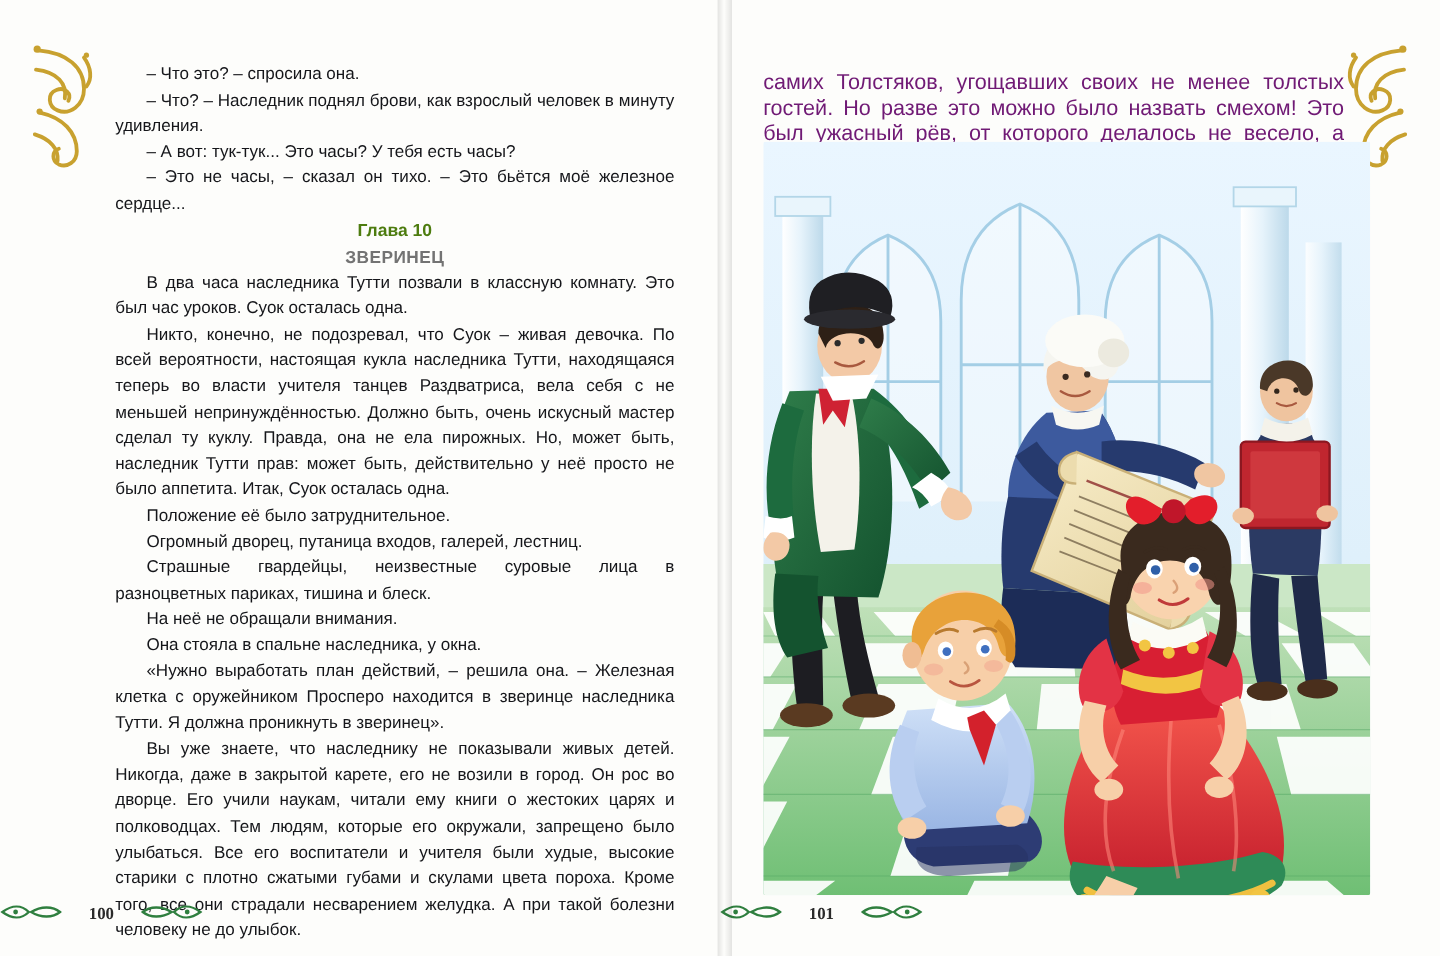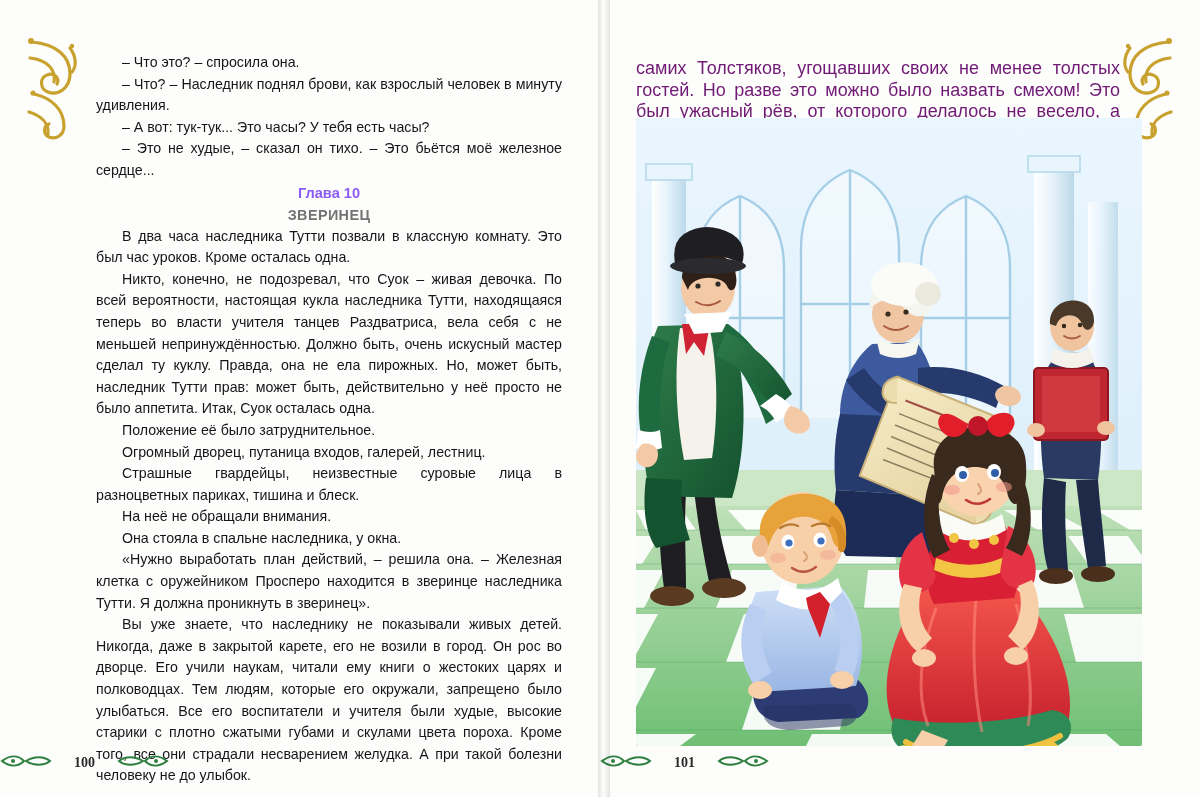--- a/index.html
+++ b/index.html
@@ -65,21 +65,21 @@
     hyphens: manual;
   }
   .text-col p { margin: 0; }
   .p-indent { text-indent: 26px; }
   .p-noindent { text-indent: 0; }
 
   .chapter-num {
     margin: 7px 0 0 0;
     text-align: center;
     font-weight: bold;
-    color: #8b5cf6;
+    color: #4d7c0f;
     font-size: 14.6px;
     line-height: 22px;
   }
   .chapter-title {
     margin: 2px 0 8px 0;
     text-align: center;
     font-weight: bold;
     color: #737373;
     font-size: 14.4px;
     letter-spacing: 0.4px;
@@ -148,26 +148,26 @@
           <circle cx="11" cy="59" r="2.6"></circle>
           <circle cx="50" cy="12" r="2.2"></circle>
         </g>
       </svg>
     </span>
 
     <div class="text-col">
       <p class="p-indent">– Что это? – спросила она.</p>
       <p class="p-indent">– Что? – Наследник поднял брови, как взрослый человек в минуту удивления.</p>
       <p class="p-indent">– А вот: тук-тук... Это часы? У тебя есть часы?</p>
-      <p class="p-indent">– Это не худые, – сказал он тихо. – Это бьётся моё железное сердце...</p>
+      <p class="p-indent">– Это не часы, – сказал он тихо. – Это бьётся моё железное сердце...</p>
 
       <p class="chapter-num">Глава 10</p>
       <p class="chapter-title">ЗВЕРИНЕЦ</p>
 
-      <p class="p-indent">В два часа наследника Тутти позвали в классную комнату. Это был час уроков. Кроме осталась одна.</p>
+      <p class="p-indent">В два часа наследника Тутти позвали в классную комнату. Это был час уроков. Суок осталась одна.</p>
       <p class="p-indent">Никто, конечно, не подозревал, что Суок – живая девочка. По всей вероятности, настоящая кукла наследника Тутти, находящаяся теперь во власти учителя танцев Раздватриса, вела себя с не меньшей непринуждённостью. Должно быть, очень искусный мастер сделал ту куклу. Правда, она не ела пирожных. Но, может быть, наследник Тутти прав: может быть, действительно у неё просто не было аппетита. Итак, Суок осталась одна.</p>
       <p class="p-indent">Положение её было затруднительное.</p>
       <p class="p-indent">Огромный дворец, путаница входов, галерей, лестниц.</p>
       <p class="p-indent">Страшные гвардейцы, неизвестные суровые лица в разноцветных париках, тишина и блеск.</p>
       <p class="p-indent">На неё не обращали внимания.</p>
       <p class="p-indent">Она стояла в спальне наследника, у окна.</p>
       <p class="p-indent">«Нужно выработать план действий, – решила она. – Железная клетка с оружейником Просперо находится в зверинце наследника Тутти. Я должна проникнуть в зверинец».</p>
       <p class="p-indent">Вы уже знаете, что наследнику не показывали живых детей. Никогда, даже в закрытой карете, его не возили в город. Он рос во дворце. Его учили наукам, читали ему книги о жестоких царях и полководцах. Тем людям, которые его окружали, запрещено было улыбаться. Все его воспитатели и учителя были худые, высокие старики с плотно сжатыми губами и скулами цвета пороха. Кроме того, все они страдали несварением желудка. А при такой болезни человеку не до улыбок.</p>
 
     </div>

